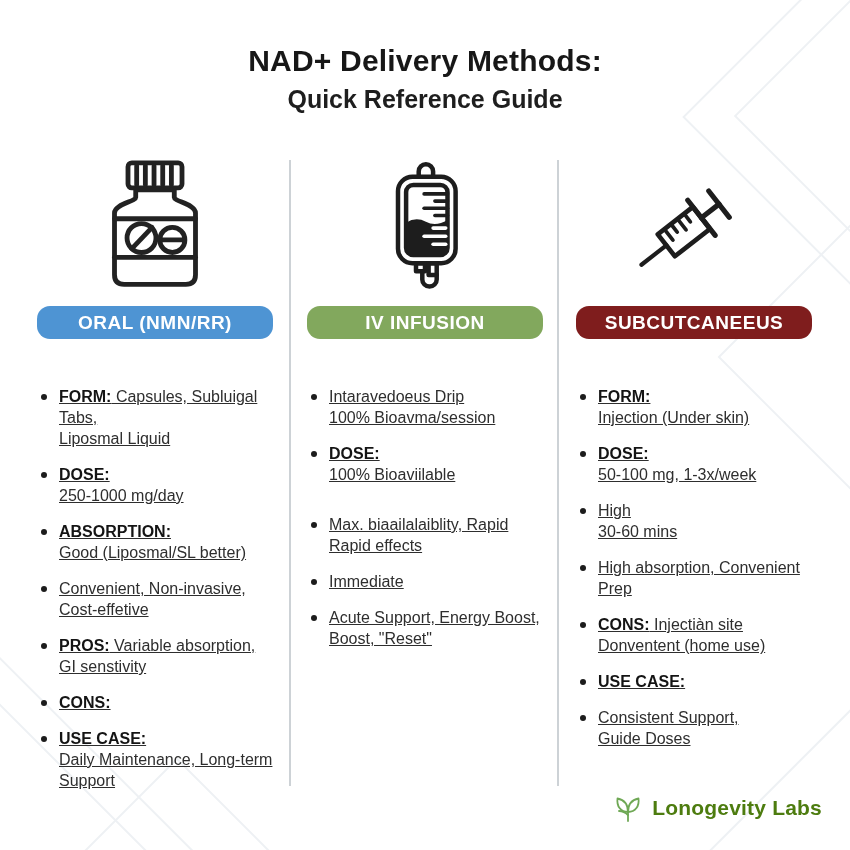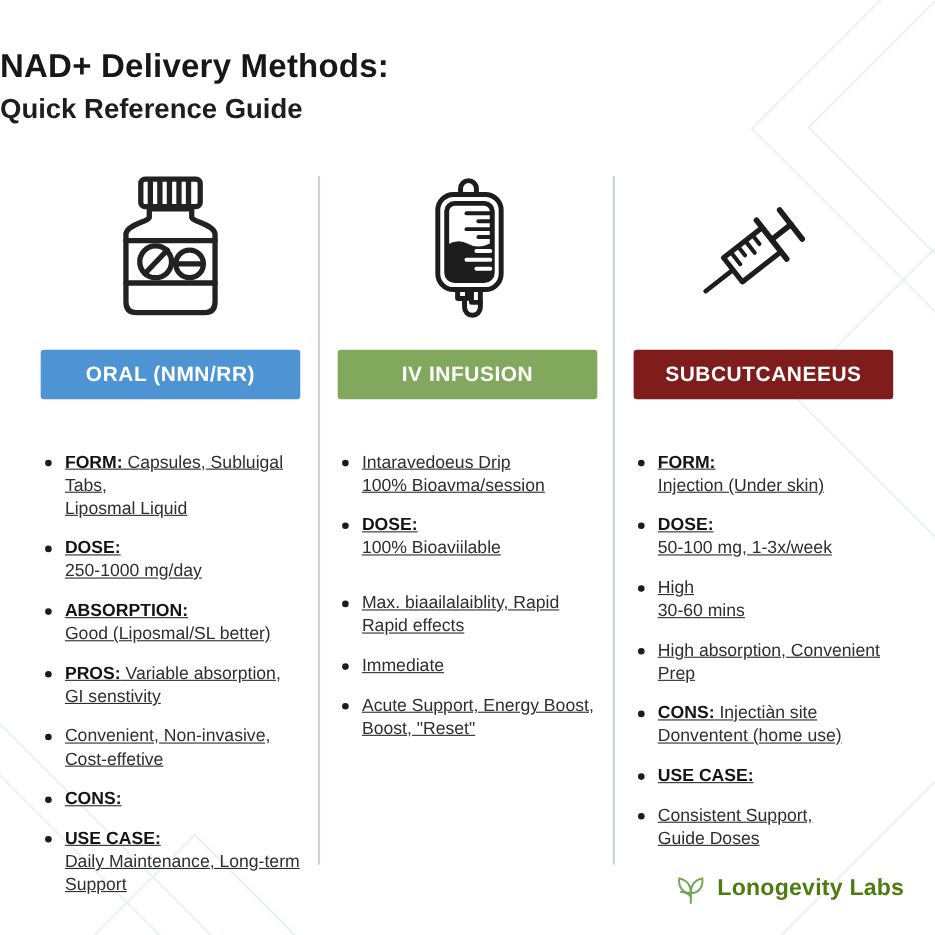--- a/index.html
+++ b/index.html
@@ -10,35 +10,35 @@
   
   .deco { position:absolute; border:2px solid #eef1f4; transform:rotate(45deg); }
   .deco-tr1 { width:200px; height:200px; right:-130px; top:14px; }
   .deco-tr2 { width:280px; height:280px; right:-175px; top:-25px; }
   .deco-r1  { width:230px; height:230px; right:-150px; top:240px; }
   .deco-bl1 { width:240px; height:240px; left:-140px; bottom:-130px; }
   .deco-bl2 { width:320px; height:320px; left:-185px; bottom:-175px; }
   .deco-bl3 { width:230px; height:230px; left:60px; bottom:-190px; }
   .deco-br1 { width:260px; height:260px; right:-150px; bottom:-160px; }
 
-  .titles { position:absolute; top:44px; left:0; width:100%; text-align:left; }
+  .titles { position:absolute; top:44px; left:0; width:100%; text-align:center; }
   .title   { font-size:30px; font-weight:bold; color:#171717; letter-spacing:.2px; }
   .subtitle{ font-size:25px; font-weight:600; color:#1e1e1e; margin-top:7px; }
 
   .divider { position:absolute; top:160px; width:2px; height:626px; background:#cdd2d6; }
   .div-1 { left:289px; }
   .div-2 { left:557px; }
 
   .col { position:absolute; top:150px; width:236px; }
   .col-0 { left:37px; } .col-1 { left:307px; } .col-2 { left:576px; }
 
   .icon-box { height:148px; display:flex; align-items:center; justify-content:center; }
   .banner {
-    margin-top:20px; height:45px; display:flex; align-items:center; justify-content:center;
-    color:#ffffff; font-weight:bold; font-size:19px; letter-spacing:.5px; border-radius:3px;
+    margin-top:8px; height:33px; display:flex; align-items:center; justify-content:center;
+    color:#ffffff; font-weight:bold; font-size:19px; letter-spacing:.5px; border-radius:13px;
   }
   .list { margin-top:47px;text-decoration:underline; }
   .item {
     position:relative; padding-left:22px; margin-bottom:15px;
     font-size:16px; line-height:21px; white-space:pre-line; color:#2e2e2e;
   }
   .item::before {
     content:""; position:absolute; left:4px; top:8px; width:6px; height:6px;
     border-radius:50%; background:#1c1c1c;
   }
@@ -93,24 +93,24 @@
   </svg>
 </div>
         <div class="banner" style="background: rgb(78, 148, 211);">ORAL (NMN/RR)</div>
         <div class="list">
           <div class="item"><b>FORM:</b> Capsules, Subluigal Tabs,
 Liposmal Liquid</div>
           <div class="item"><b>DOSE:</b>
 250-1000 mg/day</div>
           <div class="item"><b>ABSORPTION:</b>
 Good (Liposmal/SL better)</div>
+          <div class="item">Convenient, Non-invasive,
+Cost-effetive</div>
           <div class="item"><b>PROS:</b> Variable absorption,
 GI senstivity</div>
-          <div class="item">Convenient, Non-invasive,
-Cost-effetive</div>
           <div class="item"><b>CONS:</b></div>
           <div class="item"><b>USE CASE:</b>
 Daily Maintenance, Long-term
 Support</div>
         </div>
       </div>
       <div class="col col-1">
         <div class="icon-box">
   <svg width="110" height="135" viewBox="0 0 120 150" fill="none" stroke="#1d1d1d" stroke-width="5" stroke-linejoin="round" stroke-linecap="round">
     <path d="M53,21 v-5 a8,8 0 0 1 16,0 v5"></path>

